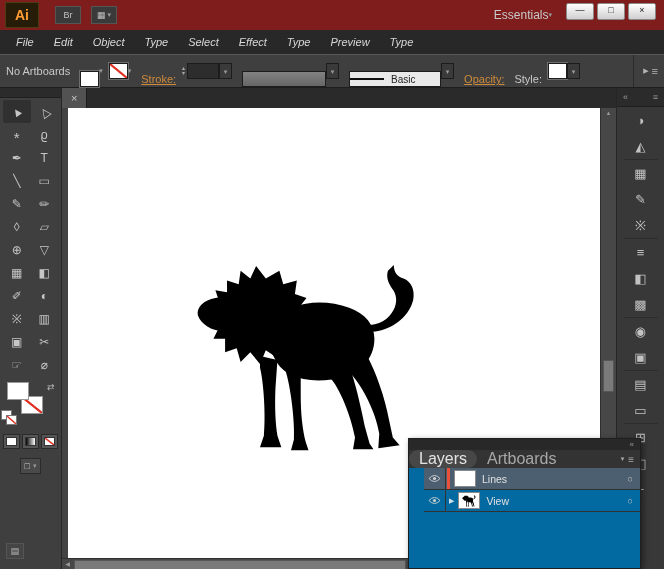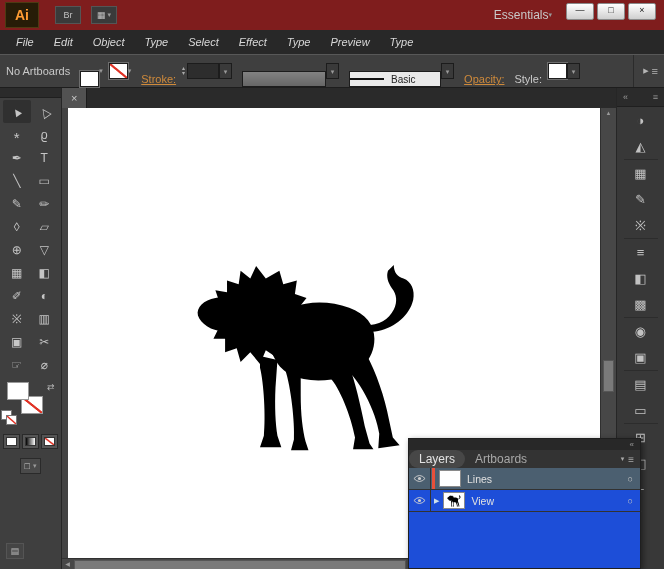--- a/index.html
+++ b/index.html
@@ -84,27 +84,27 @@
   .dock-header{height:18px;background:#2b2b2b;border-bottom:1px solid #1f1f1f;display:flex;align-items:center;justify-content:space-between;
         padding:0 6px;color:#9a9a9a;font-size:9px;}
   .dock-icons{display:flex;flex-direction:column;align-items:center;}
   .dock-icon{width:48px;height:26px;display:flex;align-items:center;justify-content:center;color:#c2c2c2;font-size:13px;}
   .dock-sep{width:34px;height:1px;background:#2c2c2c;}
   
   .layers{position:absolute;left:408px;top:438px;width:233px;height:131px;background:#3c3c3c;border:1px solid #1f1f1f;
         box-sizing:border-box;z-index:6;box-shadow:2px 2px 6px rgba(0,0,0,.45);}
   .lp-collapse{height:11px;background:#282828;display:flex;justify-content:flex-end;align-items:center;gap:9px;padding:0 6px;color:#9a9a9a;font-size:8px;}
   .lp-tabs{height:18px;background:#333;display:flex;align-items:stretch;}
-  .lp-tab{padding:0 10px;font-size:12px;display:flex;align-items:center;border-radius:9px;}
+  .lp-tab{padding:0 10px;font-size:16px;display:flex;align-items:center;border-radius:9px;}
   .lp-tab.active{background:#474747;color:#e3e3e3;}
   .lp-tab.inactive{color:#a8a8a8;text-align:center;}
   .lp-fly{margin-left:auto;display:flex;align-items:center;gap:4px;color:#aaa;padding-right:6px;}
   .lp-fly .arr{font-size:7px;}
   .lp-fly .mn{font-size:10px;}
-  .lp-rows{position:absolute;top:29px;left:0;right:0;bottom:0;background:#1d4ed8;}
+  .lp-rows{position:absolute;top:29px;left:0;right:0;bottom:0;background:#0369a1;padding-left:15px;}
   .lp-row{height:21px;display:flex;align-items:center;border-bottom:1px solid #323232;}
   .lp-row.selected{background:#4b5f70;}
   .eye-cell{width:21px;height:100%;display:flex;align-items:center;justify-content:center;border-right:1px solid #323232;flex:none;}
   .accent{width:3px;height:100%;background:#e8503a;margin-left:1px;flex:none;}
   .thumb{width:20px;height:15px;background:#fff;border:1px solid #8a8a8a;margin-left:4px;flex:none;display:flex;align-items:center;justify-content:center;overflow:hidden;}
   .lp-label{margin-left:6px;font-size:10.5px;color:#e0e0e0;}
   .target{margin-left:auto;margin-right:7px;color:#c6c6c6;font-size:9px;}
   .disclosure{font-size:7px;color:#cfe0ea;margin-left:3px;flex:none;}
 </style>
 </head>

